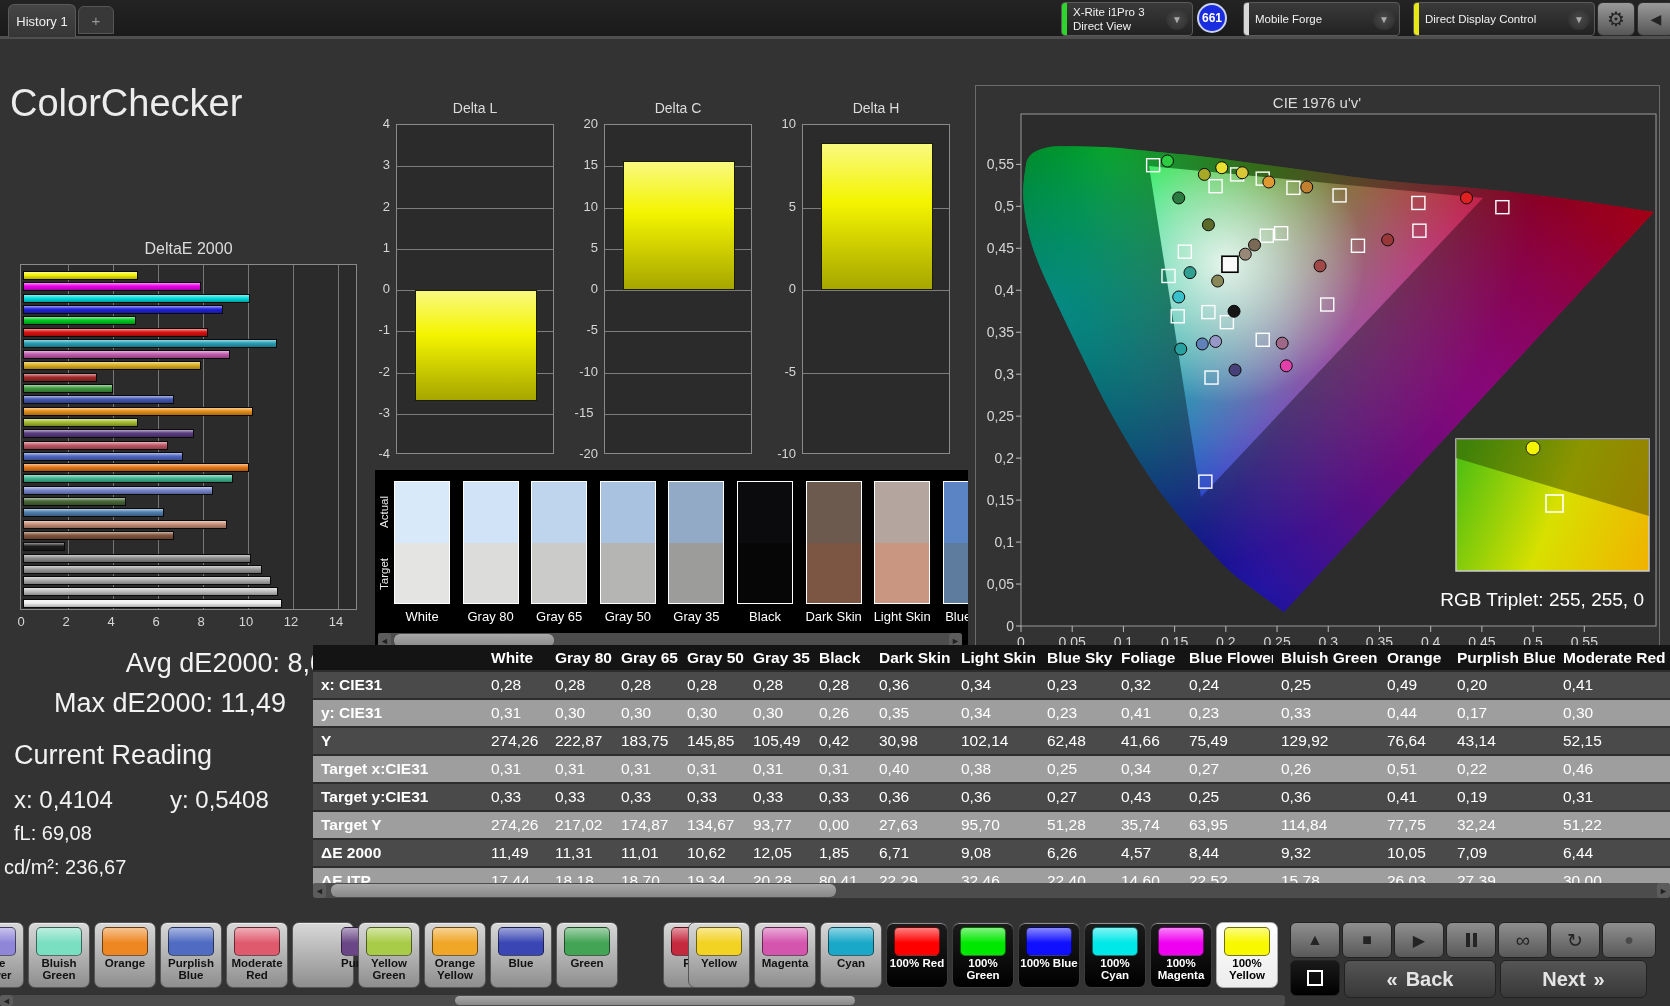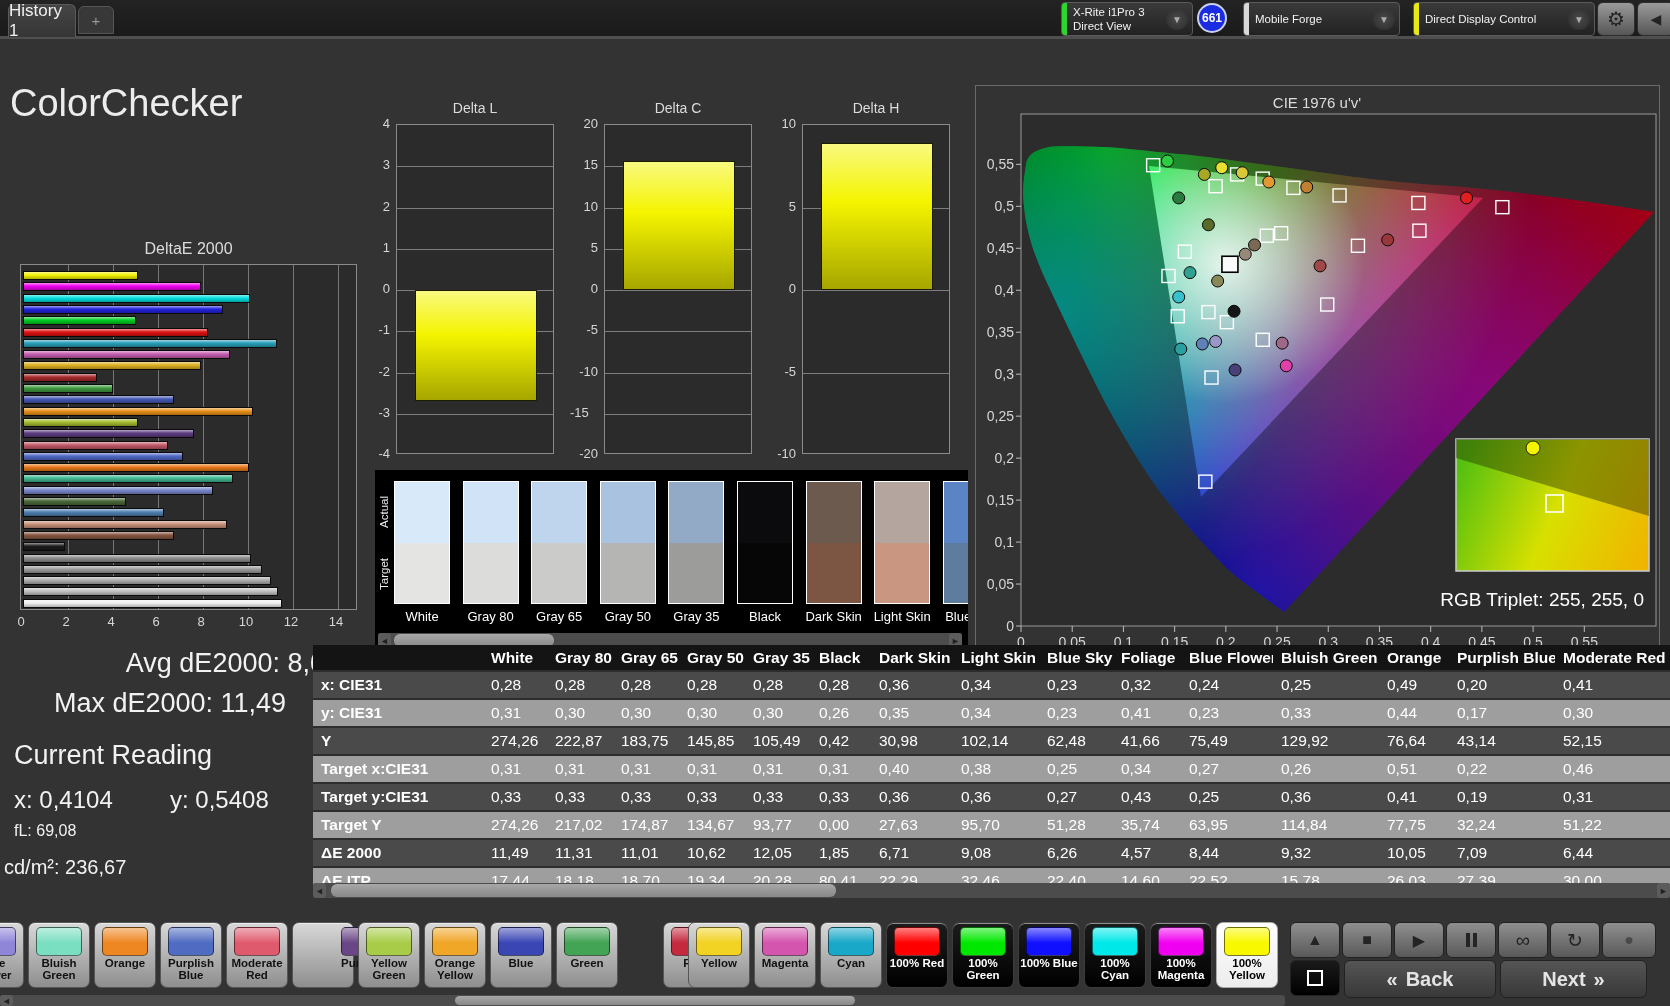--- a/index.html
+++ b/index.html
@@ -1,21 +1,21 @@
 <!DOCTYPE html>
 <html><head>
 <meta charset="utf-8">
 <style>
   html,body{margin:0;padding:0;background:#222;}
   .stage{position:relative;width:1670px;height:1006px;background:#333;overflow:hidden;
          font-family:"Liberation Sans",sans-serif;color:#e8e8e8;}
   
   .topbar{position:absolute;left:0;top:0;width:1670px;height:36px;background:linear-gradient(#232323,#1a1a1a);border-bottom:3px solid #4f4f4f;}
   .tab{position:absolute;left:8px;top:4px;width:66px;height:32px;background:linear-gradient(#454545,#353535);
-       border:1px solid #5a5a5a;border-bottom:none;border-radius:6px 6px 0 0;font-size:17px;color:#f0f0f0;
+       border:1px solid #5a5a5a;border-bottom:none;border-radius:6px 6px 0 0;font-size:13px;color:#f0f0f0;
        display:flex;align-items:center;justify-content:center;}
   .addtab{position:absolute;left:78px;top:6px;width:34px;height:26px;background:#383838;border:1px solid #555;
        border-radius:6px 6px 0 0;color:#999;font-size:15px;display:flex;align-items:center;justify-content:center;}
   .dd{position:absolute;top:2px;height:32px;background:linear-gradient(#3a3a3a,#222);border:1px solid #5a5a5a;border-radius:4px;display:flex;align-items:center;}
   .dd .stripe{width:5px;height:100%;border-radius:3px 0 0 3px;}
   .dd .ddtext{flex:1;padding:0 4px 0 6px;font-size:11.5px;line-height:1.25;color:#f2f2f2;white-space:nowrap;}
   .dd .arrow{width:22px;height:22px;margin-right:4px;border-radius:50%;background:radial-gradient(#4a4a4a,#2a2a2a);
        color:#aaa;font-size:10px;display:flex;align-items:center;justify-content:center;}
   .badge{position:absolute;left:1197px;top:3px;width:30px;height:30px;border-radius:50%;background:#1a2ce0;
        border:2px solid #ccd2ee;color:#fff;font-size:12px;font-weight:bold;display:flex;align-items:center;justify-content:center;box-sizing:border-box;}
@@ -162,21 +162,21 @@
       <div class="ticklab" style="left:233px;top:614px;width:26px;text-align:center;">10</div>
       <div class="ticklab" style="left:278px;top:614px;width:26px;text-align:center;">12</div>
       <div class="ticklab" style="left:323px;top:614px;width:26px;text-align:center;">14</div>
     </div>
 
   <div class="stat" style="left:0px;top:648px;width:340px;text-align:right;font-size:27px;">Avg dE2000: 8,03</div>
   <div class="stat" style="left:0px;top:688px;width:340px;text-align:center;font-size:27px;">Max dE2000: 11,49</div>
   <div class="stat" style="left:14px;top:740px;font-size:27px;">Current Reading</div>
   <div class="stat" style="left:14px;top:786px;font-size:24px;">x: 0,4104</div>
   <div class="stat" style="left:170px;top:786px;font-size:24px;">y: 0,5408</div>
-  <div class="stat" style="left:14px;top:822px;font-size:16px;">fL: 69,08</div>
+  <div class="stat" style="left:14px;top:822px;font-size:20px;">fL: 69,08</div>
   <div class="stat" style="left:4px;top:856px;font-size:20px;">cd/m²: 236,67</div>
 
   <div id="delta-singles">
       <div class="chart-title" style="left:396px;top:100px;width:158px;font-size:14px;">Delta L</div>
       <div class="plot" style="left:396px;top:124px;width:158px;height:330px;">
         <div class="hgrid" style="top:41.3px;"></div>
         <div class="hgrid" style="top:82.5px;"></div>
         <div class="hgrid" style="top:123.8px;"></div>
         <div class="hgrid" style="top:165.0px;"></div>
         <div class="hgrid" style="top:206.3px;"></div>
@@ -204,21 +204,21 @@
         <div class="hgrid" style="top:288.8px;"></div>
         <div class="deltabar" style="left:18px;top:35.5px;width:112px;height:129.5px;background-color:#f4f400;"></div>
       </div>
       <div class="ticklab" style="left:570px;top:116.0px;width:28px;text-align:right;">20</div>
       <div class="ticklab" style="left:570px;top:157.3px;width:28px;text-align:right;">15</div>
       <div class="ticklab" style="left:570px;top:198.5px;width:28px;text-align:right;">10</div>
       <div class="ticklab" style="left:570px;top:239.8px;width:28px;text-align:right;">5</div>
       <div class="ticklab" style="left:570px;top:281.0px;width:28px;text-align:right;">0</div>
       <div class="ticklab" style="left:570px;top:322.3px;width:28px;text-align:right;">-5</div>
       <div class="ticklab" style="left:570px;top:363.5px;width:28px;text-align:right;">-10</div>
-      <div class="ticklab" style="left:570px;top:404.8px;width:28px;text-align:left;">-15</div>
+      <div class="ticklab" style="left:570px;top:404.8px;width:28px;text-align:center;">-15</div>
       <div class="ticklab" style="left:570px;top:446.0px;width:28px;text-align:right;">-20</div>
       <div class="chart-title" style="left:802px;top:100px;width:148px;font-size:14px;">Delta H</div>
       <div class="plot" style="left:802px;top:124px;width:148px;height:330px;">
         <div class="hgrid" style="top:82.5px;"></div>
         <div class="hgrid" style="top:165.0px;"></div>
         <div class="hgrid" style="top:247.5px;"></div>
         <div class="deltabar" style="left:18px;top:18.2px;width:112px;height:146.8px;background-color:#f4f400;"></div>
       </div>
       <div class="ticklab" style="left:768px;top:116.0px;width:28px;text-align:right;">10</div>
       <div class="ticklab" style="left:768px;top:198.5px;width:28px;text-align:right;">5</div>

